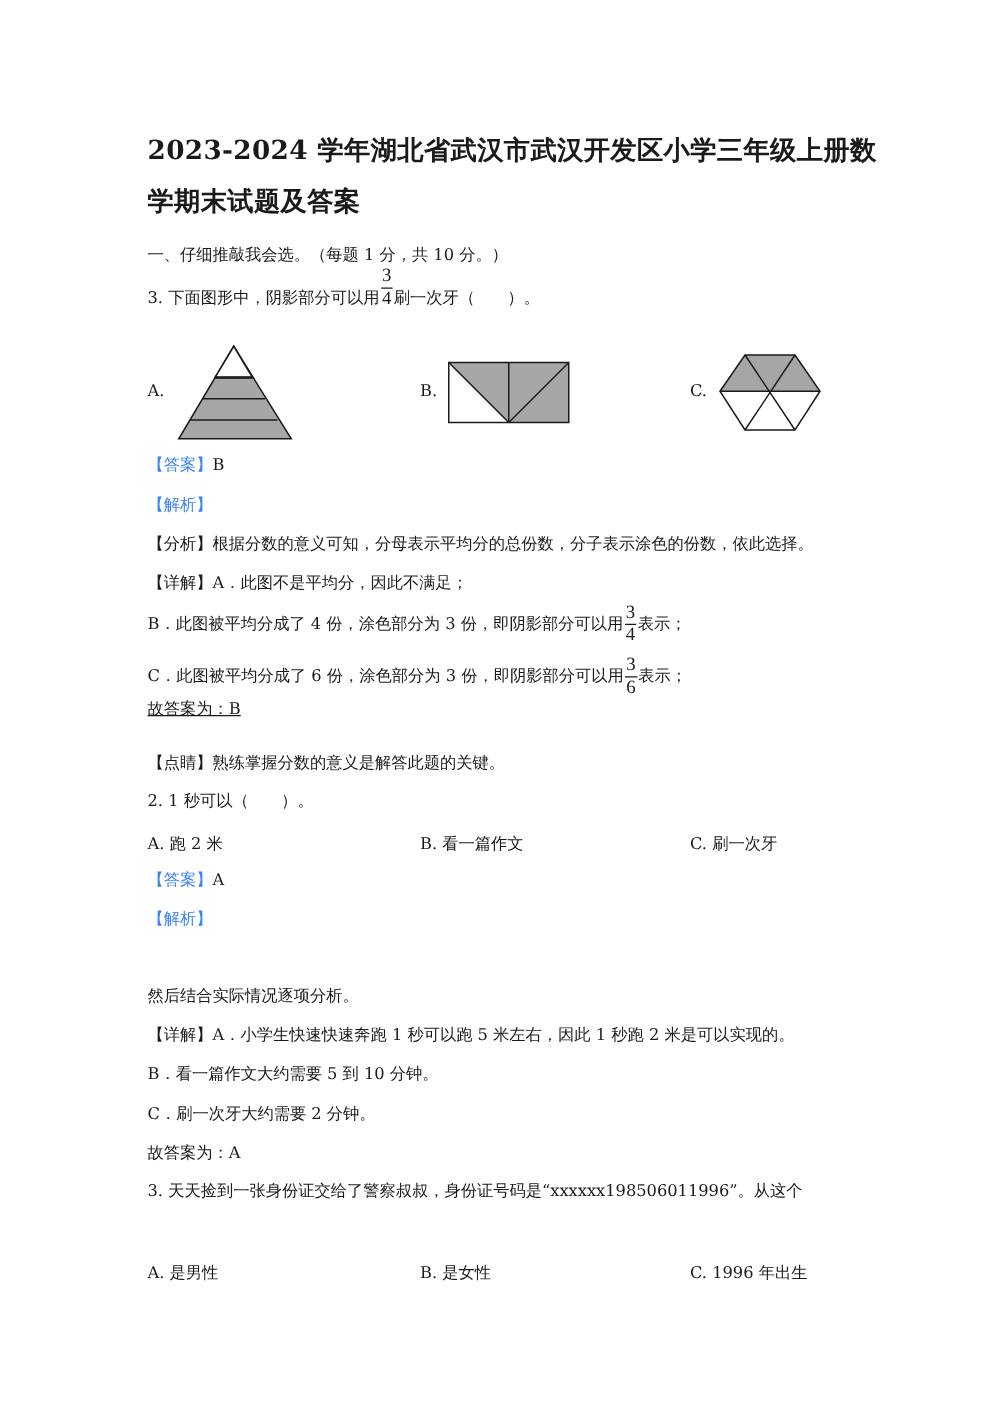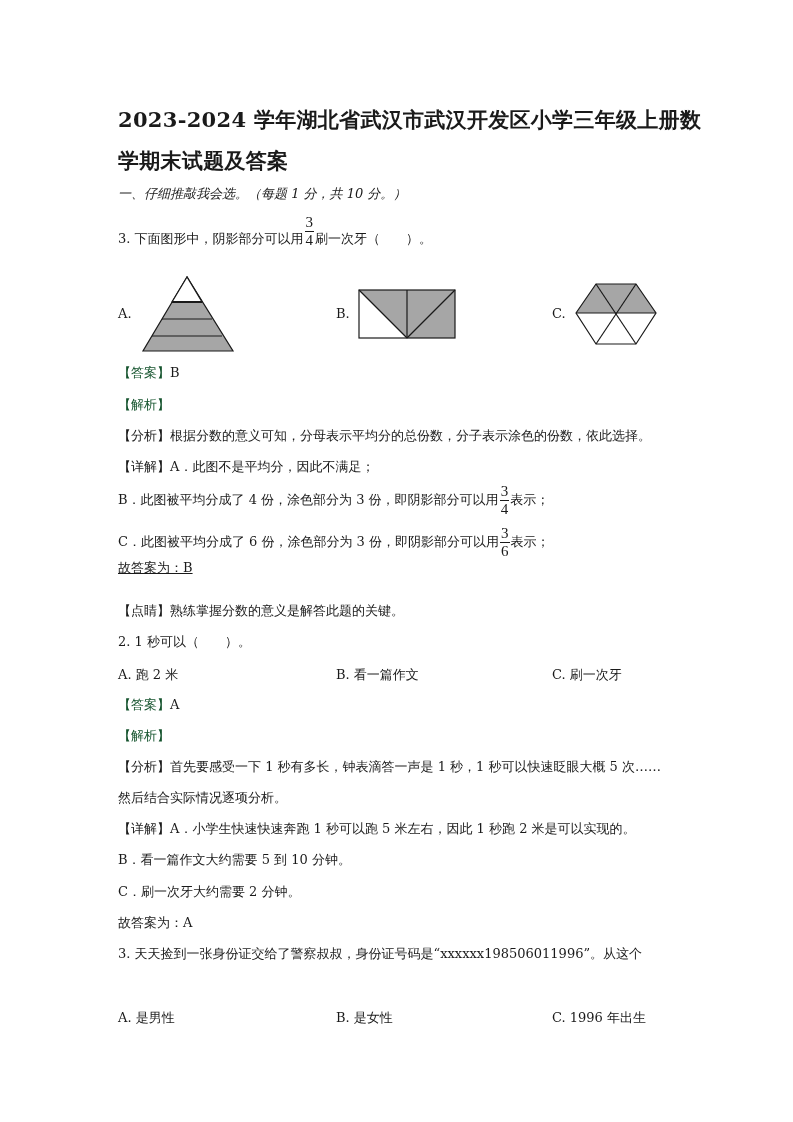--- a/index.html
+++ b/index.html
@@ -2,37 +2,37 @@
 <html><head>
 <meta charset="utf-8">
 <style>
   html, body { margin: 0; padding: 0; background: #ffffff; }
   body { width: 793px; height: 1122px; position: relative; overflow: hidden;
          font-family: "DejaVu Serif", "Liberation Serif", serif; color: #1a1a1a; }
   .page { position: absolute; left: 0; top: 0; width: 673px; height: 1122px; }
   .title { position: absolute; left: 118px; font-size: 21px; font-weight: bold; letter-spacing: 0.3px;
            font-family: "DejaVu Serif", "Liberation Serif", serif; white-space: nowrap; }
   .line { position: absolute; left: 118px; font-size: 13px; white-space: nowrap; line-height: 16px; }
-  .tag-blue { color: #14532d; }
+  .tag-blue { color: #3b82f6; }
   .frac { display: inline-block; vertical-align: middle; text-align: center; position: relative;
           font-family: "Liberation Serif", "DejaVu Serif", serif; font-size: 15px; line-height: 15px; margin: 0 1px; }
   .frac .num { display: block; border-bottom: 1px solid #1a1a1a; padding: 0 1px 1px; }
   .frac .den { display: block; padding-top: 1px; }
   .opt { position: absolute; font-size: 13px; white-space: nowrap; }
   svg.fig { position: absolute; }
 </style>
 </head>
 <body>
 
 <div class="page">
 
   <div class="title" style="top:106px;">2023-2024 学年湖北省武汉市武汉开发区小学三年级上册数</div>
   <div class="title" style="top:147px;">学期末试题及答案</div>
 
-  <div class="line" style="top:186px;font-style:italic;">一、仔细推敲我会选。（每题 1 分，共 10 分。）</div>
+  <div class="line" style="top:197px;">一、仔细推敲我会选。（每题 1 分，共 10 分。）</div>
 
   <div class="line" style="top:222px; line-height:34px;">
     <span>3. 下面图形中，阴影部分可以用</span><span class="frac" style="top:-8px;"><span class="num">3</span><span class="den">4</span></span><span>刷一次牙（　　）。</span>
   </div>
 
   <div class="opt" style="left:118px; top:306px;">A.</div>
   <svg class="fig" style="left:140px; top:272px;" width="100" height="84">
     <polygon points="47,5 3,79 93,79" fill="#a6a6a6" stroke="#1a1a1a" stroke-width="1.2"></polygon>
     <polygon points="47,5 32,30 62,30" fill="#ffffff" stroke="#1a1a1a" stroke-width="1.2"></polygon>
     <line x1="32" y1="30" x2="62" y2="30" stroke="#1a1a1a" stroke-width="2"></line>
@@ -82,23 +82,20 @@
 
   <div class="line" style="top:634px;">2. 1 秒可以（　　）。</div>
   <div class="opt" style="left:118px; top:666px;">A. 跑 2 米</div>
   <div class="opt" style="left:336px; top:666px;">B. 看一篇作文</div>
   <div class="opt" style="left:552px; top:666px;">C. 刷一次牙</div>
 
   <div class="line" style="top:697px;">
     <span class="tag-blue">【答案】</span><span>A</span>
   </div>
   <div class="line tag-blue" style="top:728px;">【解析】</div>
-  <div class="line" style="top:759px;">
-    <span>【分析】</span><span>首先要感受一下 1 秒有多长，钟表滴答一声是 1 秒，1 秒可以快速眨眼大概 5 次……</span>
-  </div>
   <div class="line" style="top:790px;">然后结合实际情况逐项分析。</div>
   <div class="line" style="top:821px;">
     <span>【详解】</span><span>A．小学生快速快速奔跑 1 秒可以跑 5 米左右，因此 1 秒跑 2 米是可以实现的。</span>
   </div>
   <div class="line" style="top:852px;">B．看一篇作文大约需要 5 到 10 分钟。</div>
   <div class="line" style="top:884px;">C．刷一次牙大约需要 2 分钟。</div>
   <div class="line" style="top:915px;">故答案为：A</div>
 
   <div class="line" style="top:946px;">3. 天天捡到一张身份证交给了警察叔叔，身份证号码是“xxxxxx198506011996”。从这个</div>
   <div class="opt" style="left:118px; top:1009px;">A. 是男性</div>

